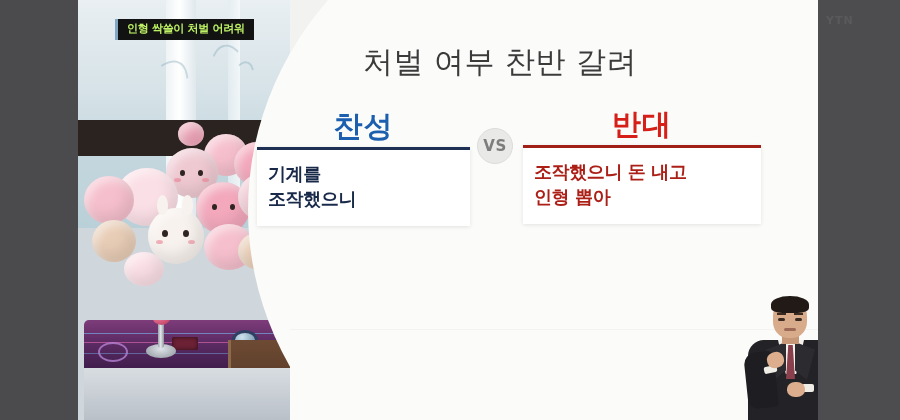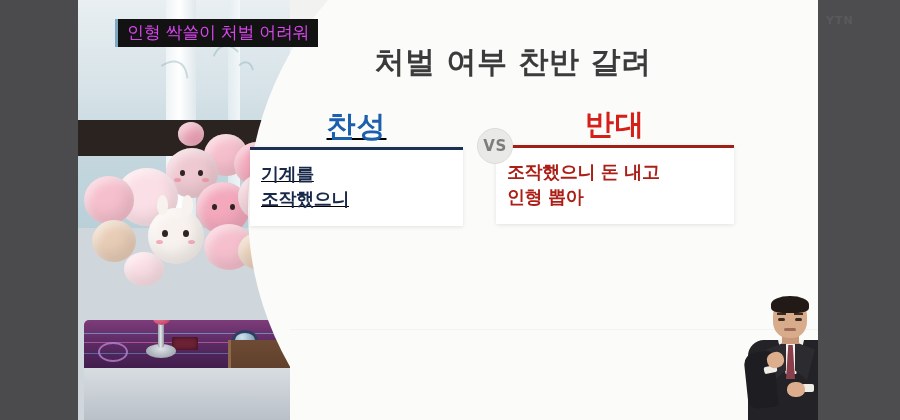--- a/index.html
+++ b/index.html
@@ -203,47 +203,47 @@
   
   .banner {
     position: absolute;
     left: 118px; top: 19px;
     z-index: 60;
     background: #121212;
     padding: 3px 9px 4px 9px;
     box-shadow: -3px 0 0 0 #7fa8c4;
   }
   .banner .banner-text {
-    color: #d946ef;
-    font-size: 17px;
-    font-weight: normal;
+    color: #bef264;
+    font-size: 11px;
+    font-weight: bold;
     letter-spacing: -0.3px;
     white-space: nowrap;
     line-height: 1.25;
   }
 
   
   .headline {
     position: absolute;
-    left: 303px; top: 42px;
+    left: 290px; top: 42px;
     width: 420px;
     text-align: center;
     z-index: 30;
     color: #3b3b3b;
     font-size: 30px;
-    font-weight: bold;
+    font-weight: normal;
     letter-spacing: 0.5px;
     white-space: nowrap;
   }
 
   
   .side-pro, .side-con { position: absolute; z-index: 30; }
 
-  .side-pro { left: 250px; top: 110px; width: 213px; text-decoration: underline; }
-  .side-con { left: 496px; top: 108px; width: 238px; }
+  .side-pro { left: 257px; top: 110px; width: 213px; }
+  .side-con { left: 523px; top: 108px; width: 238px; }
 
   .side-head {
     text-align: center;
     font-size: 29px;
     font-weight: bold;
     line-height: 1.15;
     letter-spacing: 1px;
     padding-bottom: 4px;
   }
   .side-pro .side-head { color: #1c5fae; }

